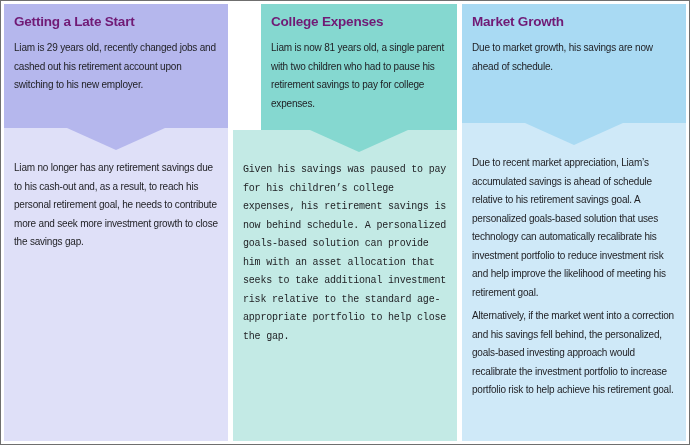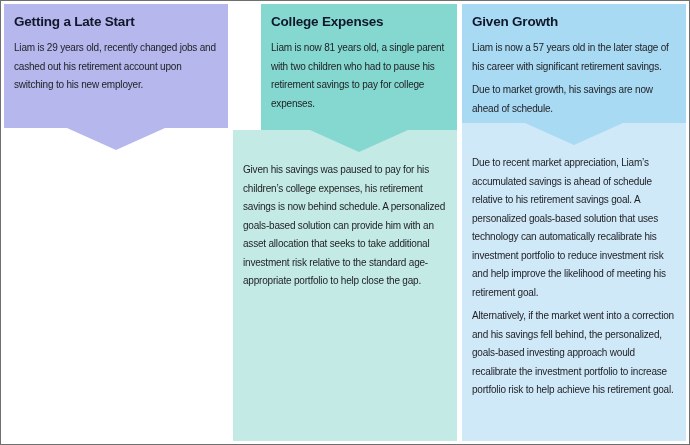--- a/index.html
+++ b/index.html
@@ -46,21 +46,21 @@
     box-sizing: border-box;
     padding: 31px 10px 8px 10px;
     position: relative;
     z-index: 1;
   }
   .panel-title {
     margin: 0 0 9px 0;
     font-size: 13.5px;
     line-height: 17px;
     font-weight: bold;
-    color: #0f172a;
+    color: #701a75;
     letter-spacing: -0.2px;
   }
   .para {
     margin: 0;
     font-size: 10px;
     line-height: 18.5px;
     color: #1e1e22;
     letter-spacing: -0.2px;
   }
   .para + .para { margin-top: 5px; }
@@ -71,42 +71,46 @@
 <div class="board">
 
   <div class="column col-0">
     <div class="top" style="background: rgb(181, 183, 237);">
       <h2 class="panel-title">Getting a Late Start</h2>
       <div>
           <p class="para">Liam is 29 years old, recently changed jobs and cashed out his retirement account upon switching to his new employer.</p>
         </div>
       <div class="chevron" style="background: rgb(181, 183, 237);"></div>
     </div>
+    <div class="bottom" style="background: rgb(223, 224, 248);">
+      <div>
+          <p class="para">Liam no longer has any retirement savings due to his cash-out and, as a result, to reach his personal retirement goal, he needs to contribute more and seek more investment growth to close the savings gap.</p>
+        </div>
+    </div>
   </div>
 
   <div class="column col-1">
     <div class="top" style="background: rgb(133, 216, 208); margin-left: 28px;">
       <h2 class="panel-title">College Expenses</h2>
       <div>
           <p class="para">Liam is now 81 years old, a single parent with two children who had to pause his retirement savings to pay for college expenses.</p>
         </div>
       <div class="chevron" style="background: rgb(133, 216, 208);"></div>
     </div>
-    <div class="bottom" style="background: rgb(195, 234, 229);">
+    <div class="bottom" style="background: rgb(195, 234, 229); font-family: Liberation Mono, monospace;">
       <div>
           <p class="para">Given his savings was paused to pay for his children’s college expenses, his retirement savings is now behind schedule. A personalized goals-based solution can provide him with an asset allocation that seeks to take additional investment risk relative to the standard age-appropriate portfolio to help close the gap.</p>
         </div>
     </div>
   </div>
 
   <div class="column col-2">
     <div class="top" style="background: rgb(169, 218, 243);">
-      <h2 class="panel-title">Given Growth</h2>
+      <h2 class="panel-title">Market Growth</h2>
       <div>
-          <p class="para">Liam is now a 57 years old in the later stage of his career with significant retirement savings.</p>
           <p class="para">Due to market growth, his savings are now ahead of schedule.</p>
         </div>
       <div class="chevron" style="background: rgb(169, 218, 243);"></div>
     </div>
     <div class="bottom" style="background: rgb(207, 233, 248);">
       <div>
           <p class="para">Due to recent market appreciation, Liam’s accumulated savings is ahead of schedule relative to his retirement savings goal. A personalized goals-based solution that uses technology can automatically recalibrate his investment portfolio to reduce investment risk and help improve the likelihood of meeting his retirement goal.</p>
           <p class="para">Alternatively, if the market went into a correction and his savings fell behind, the personalized, goals-based investing approach would recalibrate the investment portfolio to increase portfolio risk to help achieve his retirement goal.</p>
         </div>
     </div>

